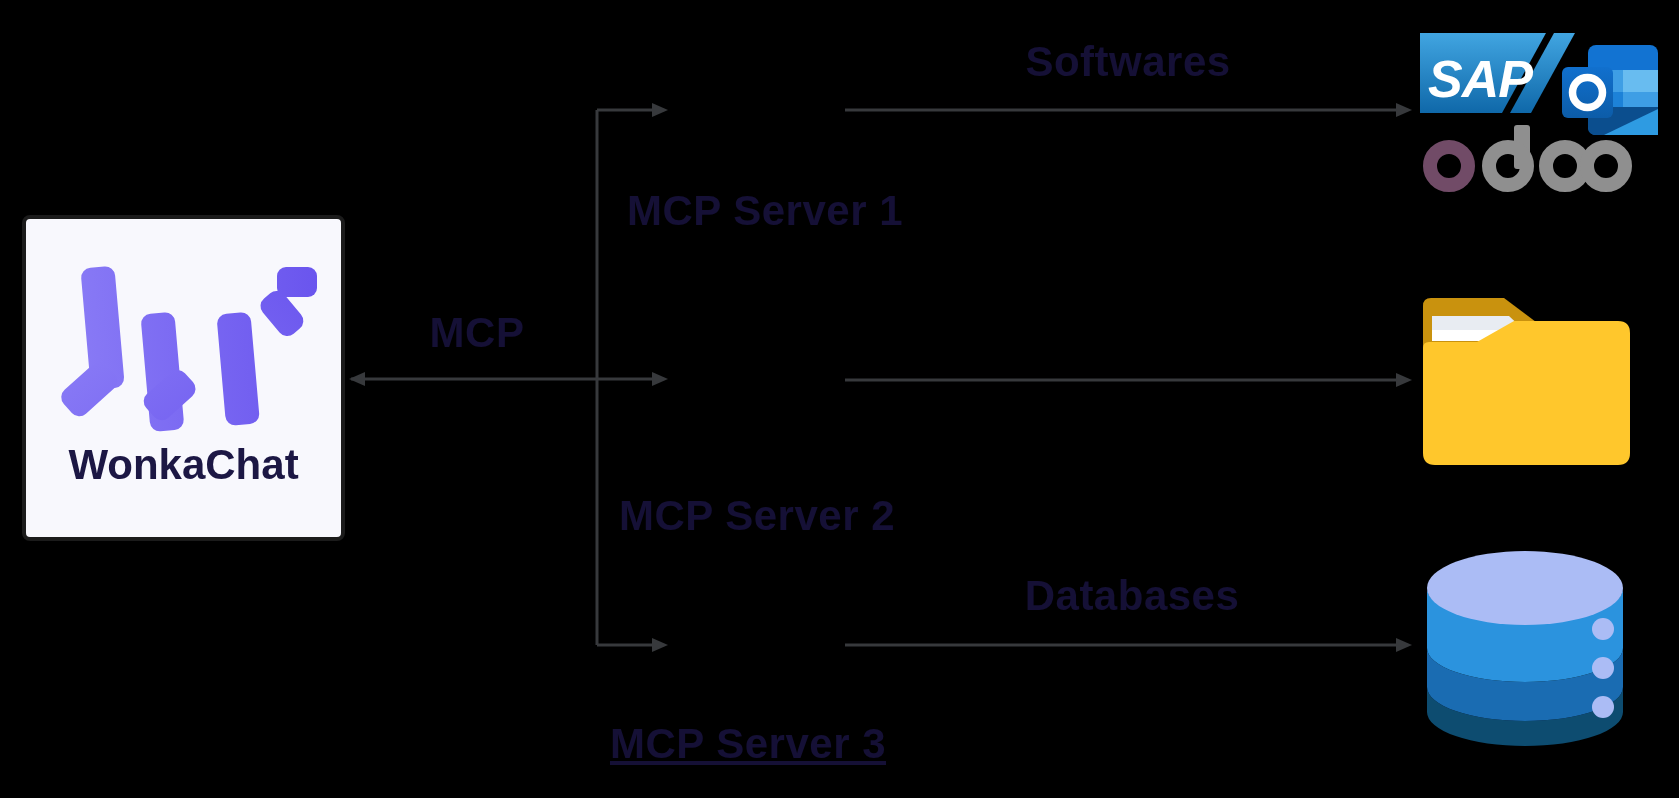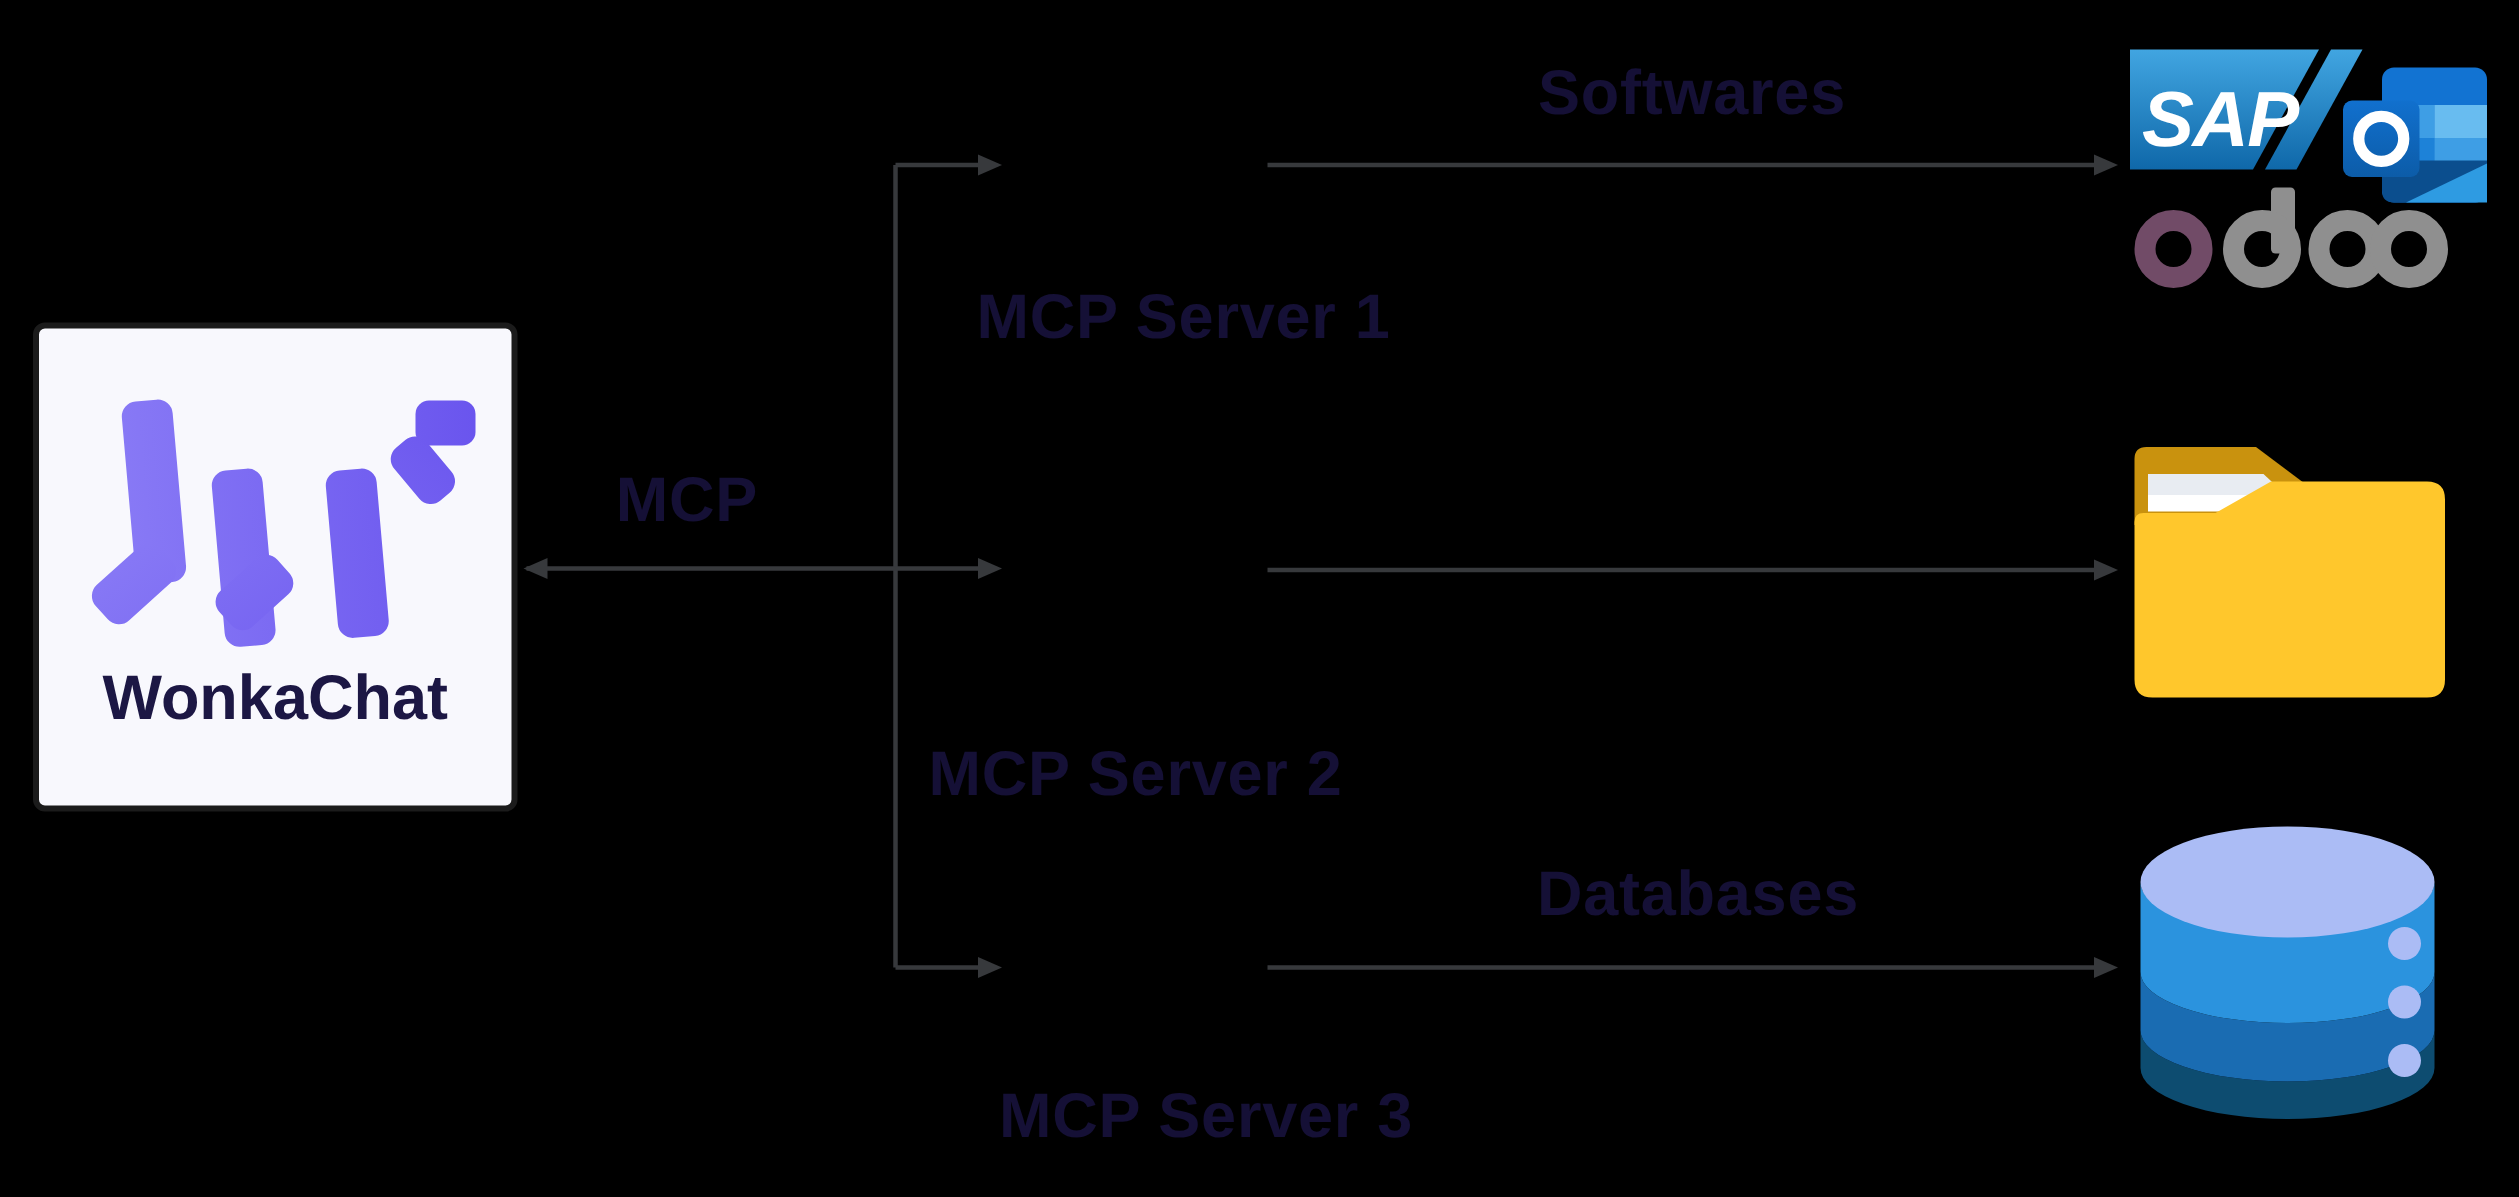--- a/index.html
+++ b/index.html
@@ -75,24 +75,24 @@
         <rect x="82" y="46" width="34" height="118" rx="10" transform="rotate(-5 99 54)"></rect>
         <rect x="108" y="108" width="32" height="52" rx="10" transform="rotate(48 124 116)"></rect>
         <rect x="158" y="46" width="34" height="112" rx="10" transform="rotate(-5 175 54)"></rect>
         <rect x="196" y="18" width="28" height="46" rx="10" transform="rotate(-40 224 26)"></rect>
         <rect x="218" y="0" width="40" height="30" rx="9"></rect>
       </g>
     </svg>
     <div class="wc-label">WonkaChat</div>
   </div>
 
-  <div class="lbl" style="left:458px; top:312px;text-align:right;">MCP</div>
-  <div class="lbl" style="left:765px; top:190px;margin-left:24px;">MCP Server 1</div>
+  <div class="lbl" style="left:477px; top:312px;text-align:right;">MCP</div>
+  <div class="lbl" style="left:765px; top:190px;">MCP Server 1</div>
   <div class="lbl" style="left:757px; top:467px;margin-top:28px;">MCP Server 2</div>
-  <div class="lbl" style="left:804px; top:723px;">MCP Server 3</div>
+  <div class="lbl" style="left:748px; top:723px;text-decoration:underline;">MCP Server 3</div>
   <div class="lbl" style="left:1128px; top:41px;">Softwares</div>
   <div class="lbl" style="left:1132px; top:575px;">Databases</div>
 
   <svg width="1679" height="798">
     <defs>
       <linearGradient id="sapg" x1="0" y1="0" x2="0" y2="1">
         <stop offset="0" stop-color="var(--sap_top)"></stop>
         <stop offset="1" stop-color="var(--sap_bottom)"></stop>
       </linearGradient>
       <linearGradient id="outg" x1="0" y1="0" x2="0" y2="1">

